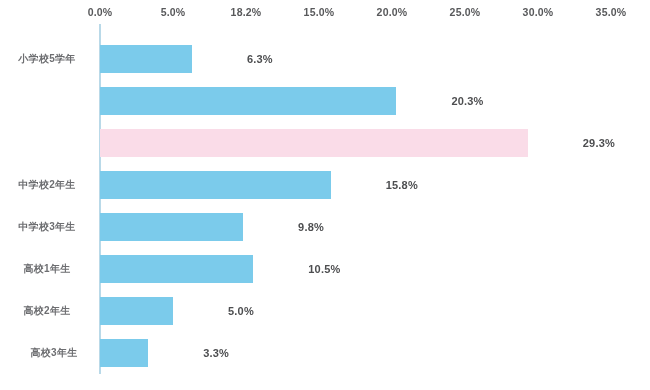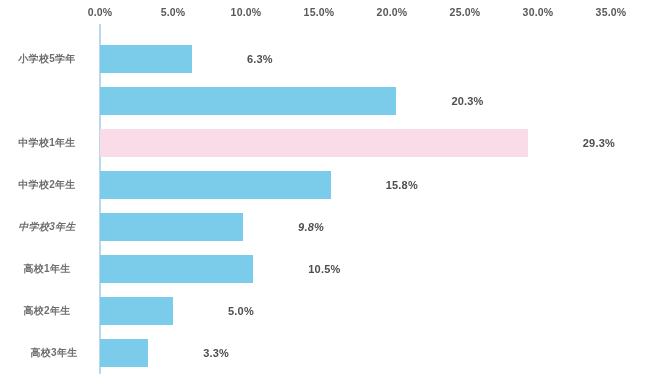--- a/index.html
+++ b/index.html
@@ -99,21 +99,21 @@
   }
 </style>
 </head>
 <body>
 
 <div id="chart-root">
 
   <div class="x-axis-labels">
       <span class="x-tick-label" style="left: 100px;">0.0%</span>
       <span class="x-tick-label" style="left: 173px;">5.0%</span>
-      <span class="x-tick-label" style="left: 246px;">10.0%</span>
+      <span class="x-tick-label" style="left: 246px;">18.2%</span>
       <span class="x-tick-label" style="left: 319px;">15.0%</span>
       <span class="x-tick-label" style="left: 392px;">20.0%</span>
       <span class="x-tick-label" style="left: 465px;">25.0%</span>
       <span class="x-tick-label" style="left: 538px;">30.0%</span>
       <span class="x-tick-label" style="left: 611px; text-align: right;">35.0%</span>
     </div>
 
   <div class="y-axis-line"></div>
 
   <div class="plot-area">
@@ -124,34 +124,33 @@
           <span class="bar-value">6.3%</span>
         </div>
       </div>
       <div class="bar-row" style="top: 54px;">
         <div class="bar-track">
           <div class="bar" style="width: 296.38px;"></div>
           <span class="bar-value">20.3%</span>
         </div>
       </div>
       <div class="bar-row" style="top: 96px;">
-        <span class="cat-label">中学校1年生</span>
         <div class="bar-track">
           <div class="bar highlight" style="width: 427.78px;"></div>
           <span class="bar-value">29.3%</span>
         </div>
       </div>
       <div class="bar-row" style="top: 138px;">
         <span class="cat-label">中学校2年生</span>
         <div class="bar-track">
           <div class="bar" style="width: 230.68px;"></div>
           <span class="bar-value">15.8%</span>
         </div>
       </div>
-      <div class="bar-row" style="top: 180px; font-style: italic;">
+      <div class="bar-row" style="top: 180px;">
         <span class="cat-label">中学校3年生</span>
         <div class="bar-track">
           <div class="bar" style="width: 143.08px;"></div>
           <span class="bar-value">9.8%</span>
         </div>
       </div>
       <div class="bar-row" style="top: 222px;">
         <span class="cat-label">高校1年生</span>
         <div class="bar-track">
           <div class="bar" style="width: 153.3px;"></div>

